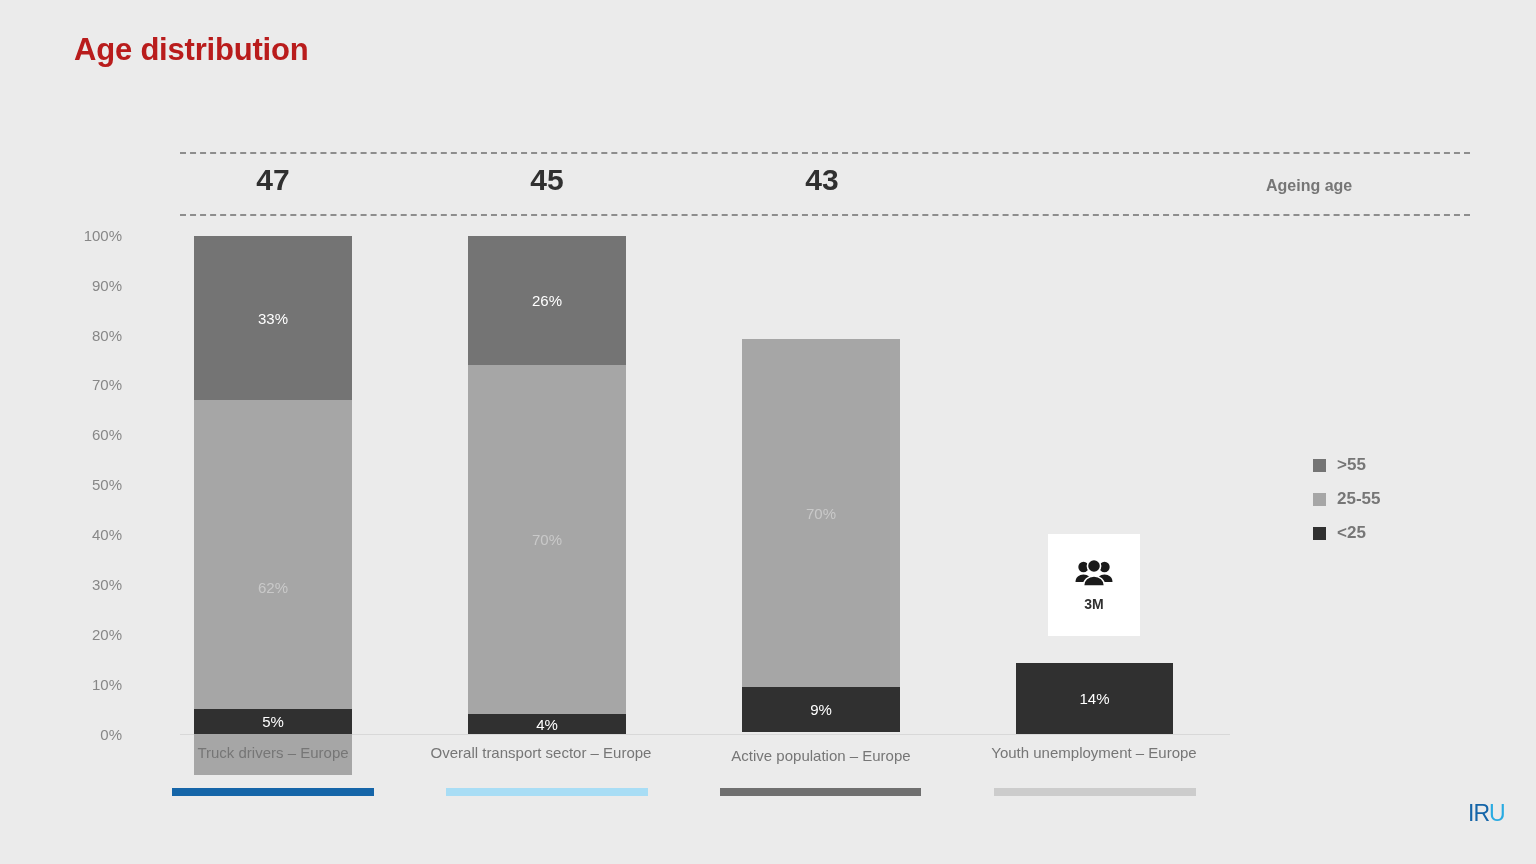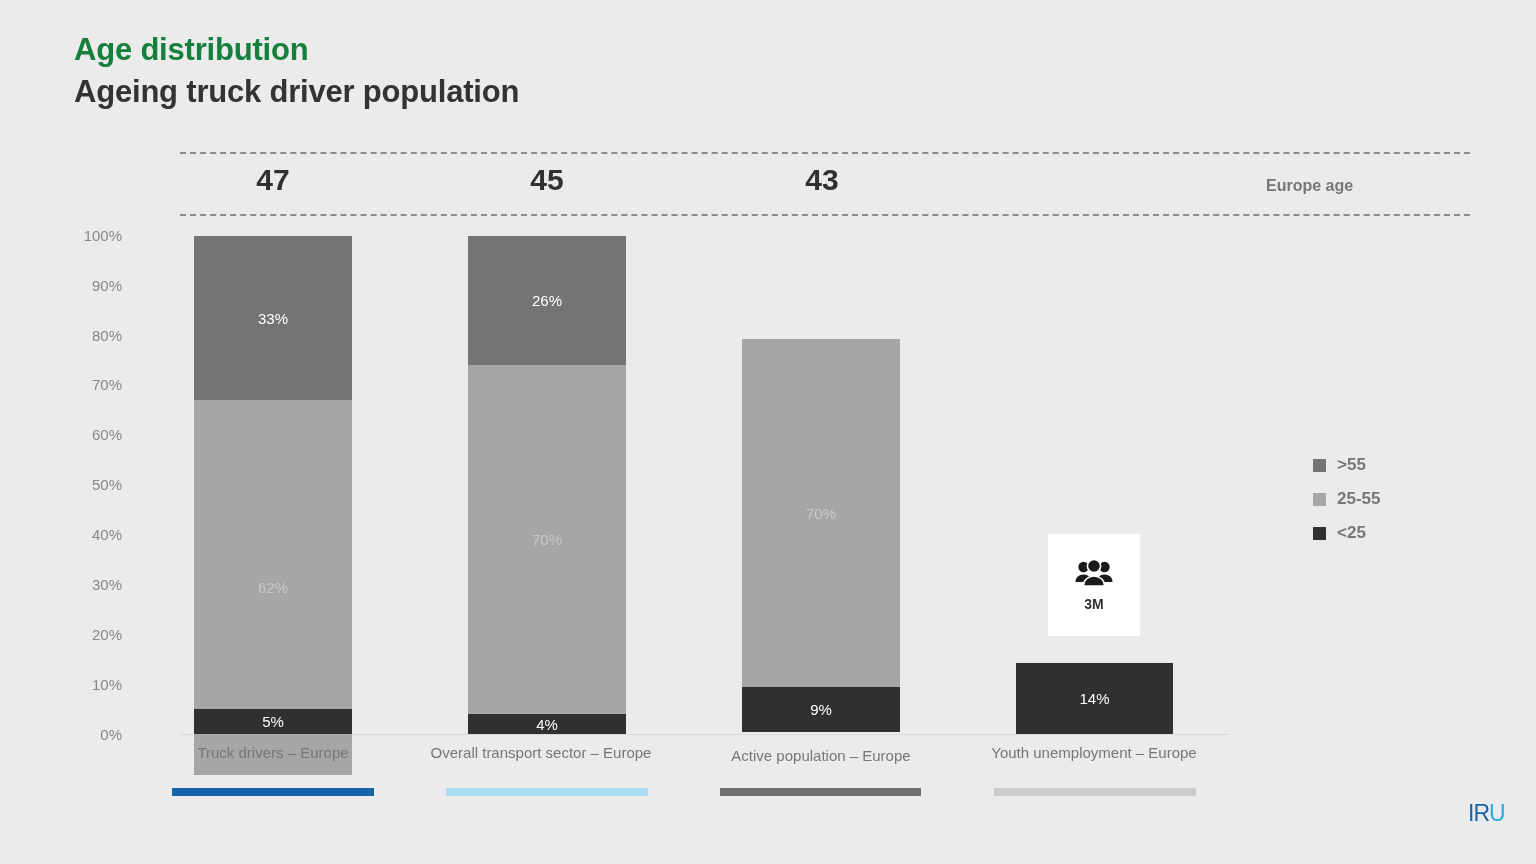--- a/index.html
+++ b/index.html
@@ -7,21 +7,21 @@
     width: 1536px; height: 864px;
     background: #ebebeb;
     font-family: "Liberation Sans", sans-serif;
     overflow: hidden;
   }
   .slide { position: relative; width: 1536px; height: 864px; background: #ebebeb; }
 
   
   .eyebrow {
     position: absolute; left: 74px; top: 32px;
-    font-size: 31px; font-weight: bold; color: #15803d;
+    font-size: 31px; font-weight: bold; color: #b91c1c;
     letter-spacing: -0.2px;
   }
   .headline {
     position: absolute; left: 74px; top: 74px;
     font-size: 31px; font-weight: bold; color: #333333;
     letter-spacing: -0.2px;
   }
 
   
   .dash-line {
@@ -103,29 +103,28 @@
   }
   .logo .ir { color: #1565a8; }
   .logo .u  { color: #29abe2; }
 </style>
 </head>
 <body>
 
 <div class="slide">
 
   <div class="eyebrow">Age distribution</div>
-  <div class="headline">Ageing truck driver population</div>
 
   <div class="dash-line dash-top"></div>
   <div class="dash-line dash-bottom"></div>
 
   <div class="avg-value" style="left:183px">47</div>
   <div class="avg-value" style="left:457px">45</div>
   <div class="avg-value" style="left:732px">43</div>
-  <div class="avg-label">Europe age</div>
+  <div class="avg-label">Ageing age</div>
 
   <div class="plot">
     <div class="ytick" style="left:58px; top:227px">100%</div>
     <div class="ytick" style="left:58px; top:277px">90%</div>
     <div class="ytick" style="left:58px; top:327px">80%</div>
     <div class="ytick" style="left:58px; top:376px">70%</div>
     <div class="ytick" style="left:58px; top:426px">60%</div>
     <div class="ytick" style="left:58px; top:476px">50%</div>
     <div class="ytick" style="left:58px; top:526px">40%</div>
     <div class="ytick" style="left:58px; top:576px">30%</div>

